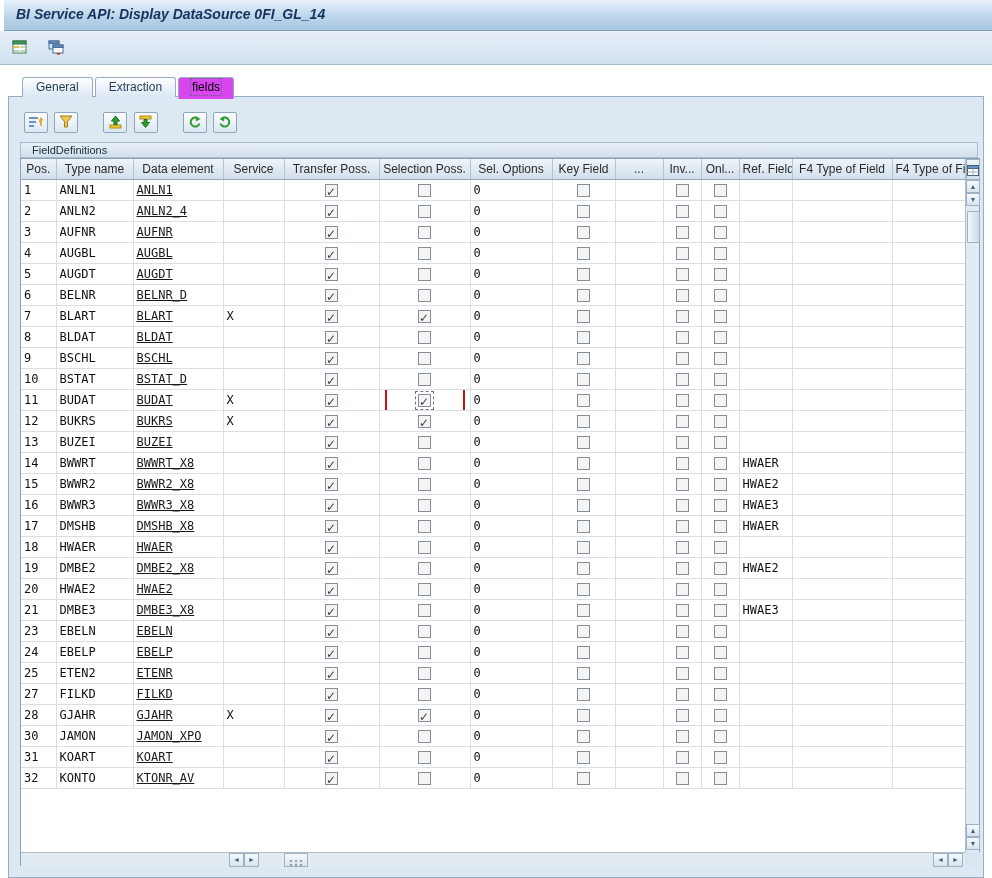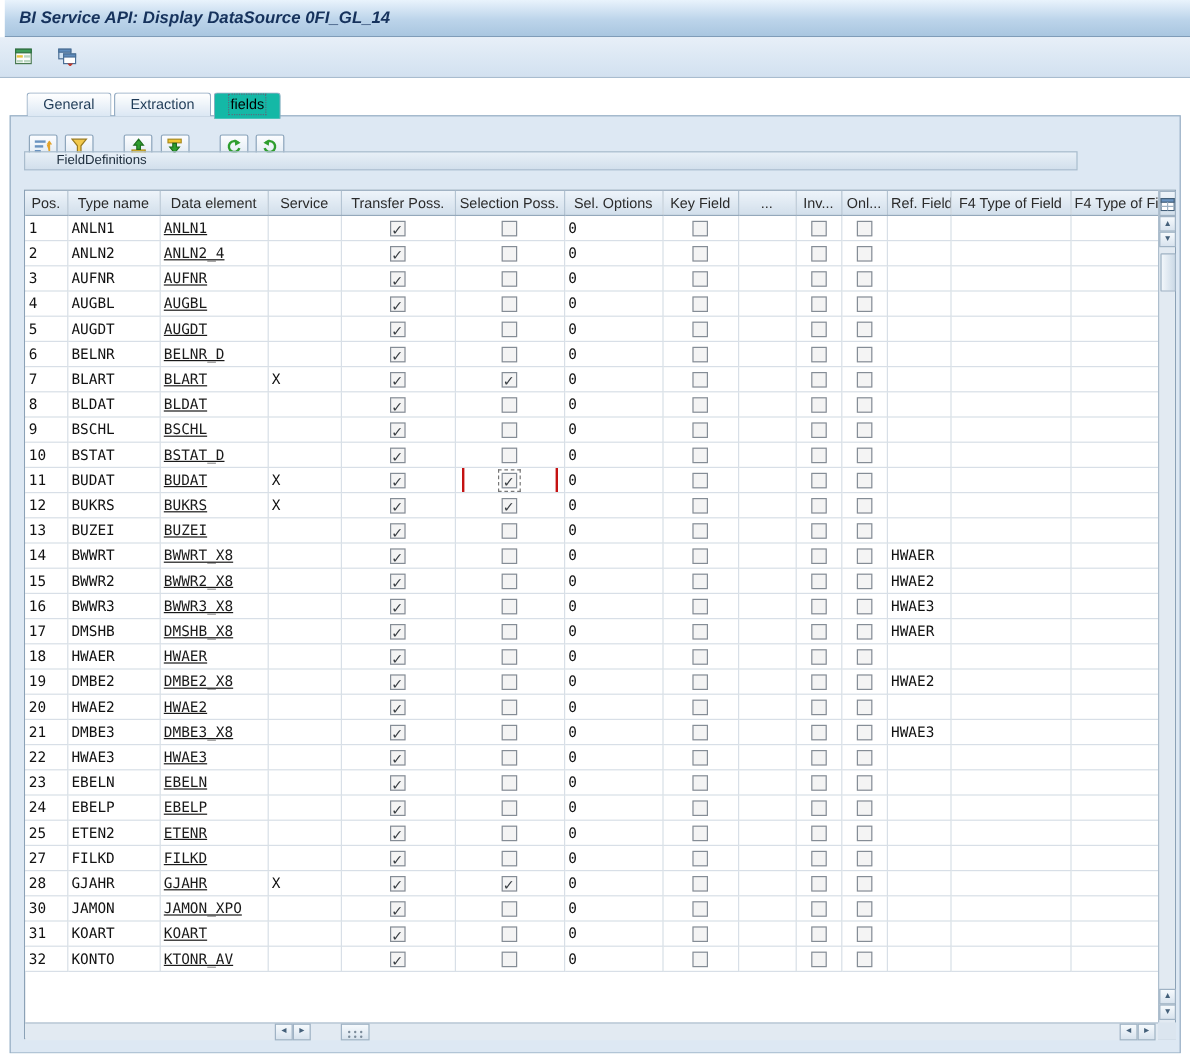--- a/index.html
+++ b/index.html
@@ -17,39 +17,39 @@
     background:linear-gradient(#e7eff8,#d2e1f0);border-bottom:1px solid #a8bccf;}
   .appbar .icon-btn{display:inline-block;width:22px;height:22px;margin:5px 0 0 8px;
     border:1px solid transparent;border-radius:2px;text-align:center;vertical-align:top;}
   .appbar .icon-btn svg{margin-top:3px;}
 
   
   .tabstrip{position:absolute;left:22px;top:77px;height:21px;z-index:3;}
   .tab{position:relative;float:left;height:19px;line-height:19px;padding:0 13px;margin-right:2px;
     background:linear-gradient(#ffffff,#dbe7f3);border:1px solid #96adc4;border-bottom:none;
     border-radius:3px 3px 0 0;font-size:12px;color:#1f3b57;text-align:right;}
-  .tab.active{background:#14b8a6;height:21px;color:#000;}
+  .tab.active{background:#d946ef;height:21px;color:#000;}
   .tab.active .tab-label{outline:1px dotted #5a6b7c;outline-offset:1px;}
 
   
   .panel{position:absolute;left:8px;top:96px;width:974px;height:780px;
     background:#dde8f3;border:1px solid #96adc4;}
 
   
   .tbl-toolbar{position:absolute;left:24px;top:112px;height:23px;}
   .btn3d{display:inline-block;width:24px;height:21px;margin-right:2px;box-sizing:border-box;
     background:linear-gradient(#fcfdff,#dce7f1);border:1px solid #8ea6bc;border-radius:2px;
     text-align:center;vertical-align:top;}
   .btn3d svg{margin-top:2px;}
   .tb-gap{display:inline-block;width:14px;height:1px;}
 
   
-  .fieldbar{position:absolute;left:20px;top:126px;width:878px;height:16px;box-sizing:border-box;
+  .fieldbar{position:absolute;left:20px;top:142px;width:958px;height:16px;box-sizing:border-box;
     background:linear-gradient(#e8f0f7,#d2dfec);border:1px solid #a9bccd;
-    font-size:11px;line-height:14px;color:#20303f;padding-left:26px;}
+    font-size:11px;line-height:14px;color:#20303f;padding-left:11px;}
 
   
   .table-area{position:absolute;left:20px;top:158px;width:960px;height:708px;box-sizing:border-box;
     border:1px solid #8ba1b6;background:#fff;}
   table.grid{border-collapse:collapse;table-layout:fixed;width:944px;position:absolute;left:0;top:0;}
   table.grid th{height:20px;box-sizing:content-box;padding:0 3px;text-align:center;font-weight:normal;
     font-size:12px;color:#2b2b2b;background:linear-gradient(#eef4fa,#d2dfeb);
     border-right:1px solid #b4c4d3;border-bottom:1px solid #94a8bb;
     white-space:nowrap;overflow:hidden;}
   table.grid td{height:20px;line-height:20px;padding:0 3px;box-sizing:content-box;
@@ -562,36 +562,20 @@
             <td>0</td>
             <td class="center"><span class="cb"></span></td>
             <td></td>
             <td class="center"><span class="cb"></span></td>
             <td class="center"><span class="cb"></span></td>
             <td>HWAE3</td>
             <td></td>
             <td></td>
           </tr>
           <tr>
-            <td>22</td>
-            <td>HWAE3</td>
-            <td><span class="link">HWAE3</span></td>
-            <td></td>
-            <td class="center"><span class="cb checked"></span></td>
-            <td class="center"><span class="cb"></span></td>
-            <td>0</td>
-            <td class="center"><span class="cb"></span></td>
-            <td></td>
-            <td class="center"><span class="cb"></span></td>
-            <td class="center"><span class="cb"></span></td>
-            <td></td>
-            <td></td>
-            <td></td>
-          </tr>
-          <tr>
             <td>23</td>
             <td>EBELN</td>
             <td><span class="link">EBELN</span></td>
             <td></td>
             <td class="center"><span class="cb checked"></span></td>
             <td class="center"><span class="cb"></span></td>
             <td>0</td>
             <td class="center"><span class="cb"></span></td>
             <td></td>
             <td class="center"><span class="cb"></span></td>

